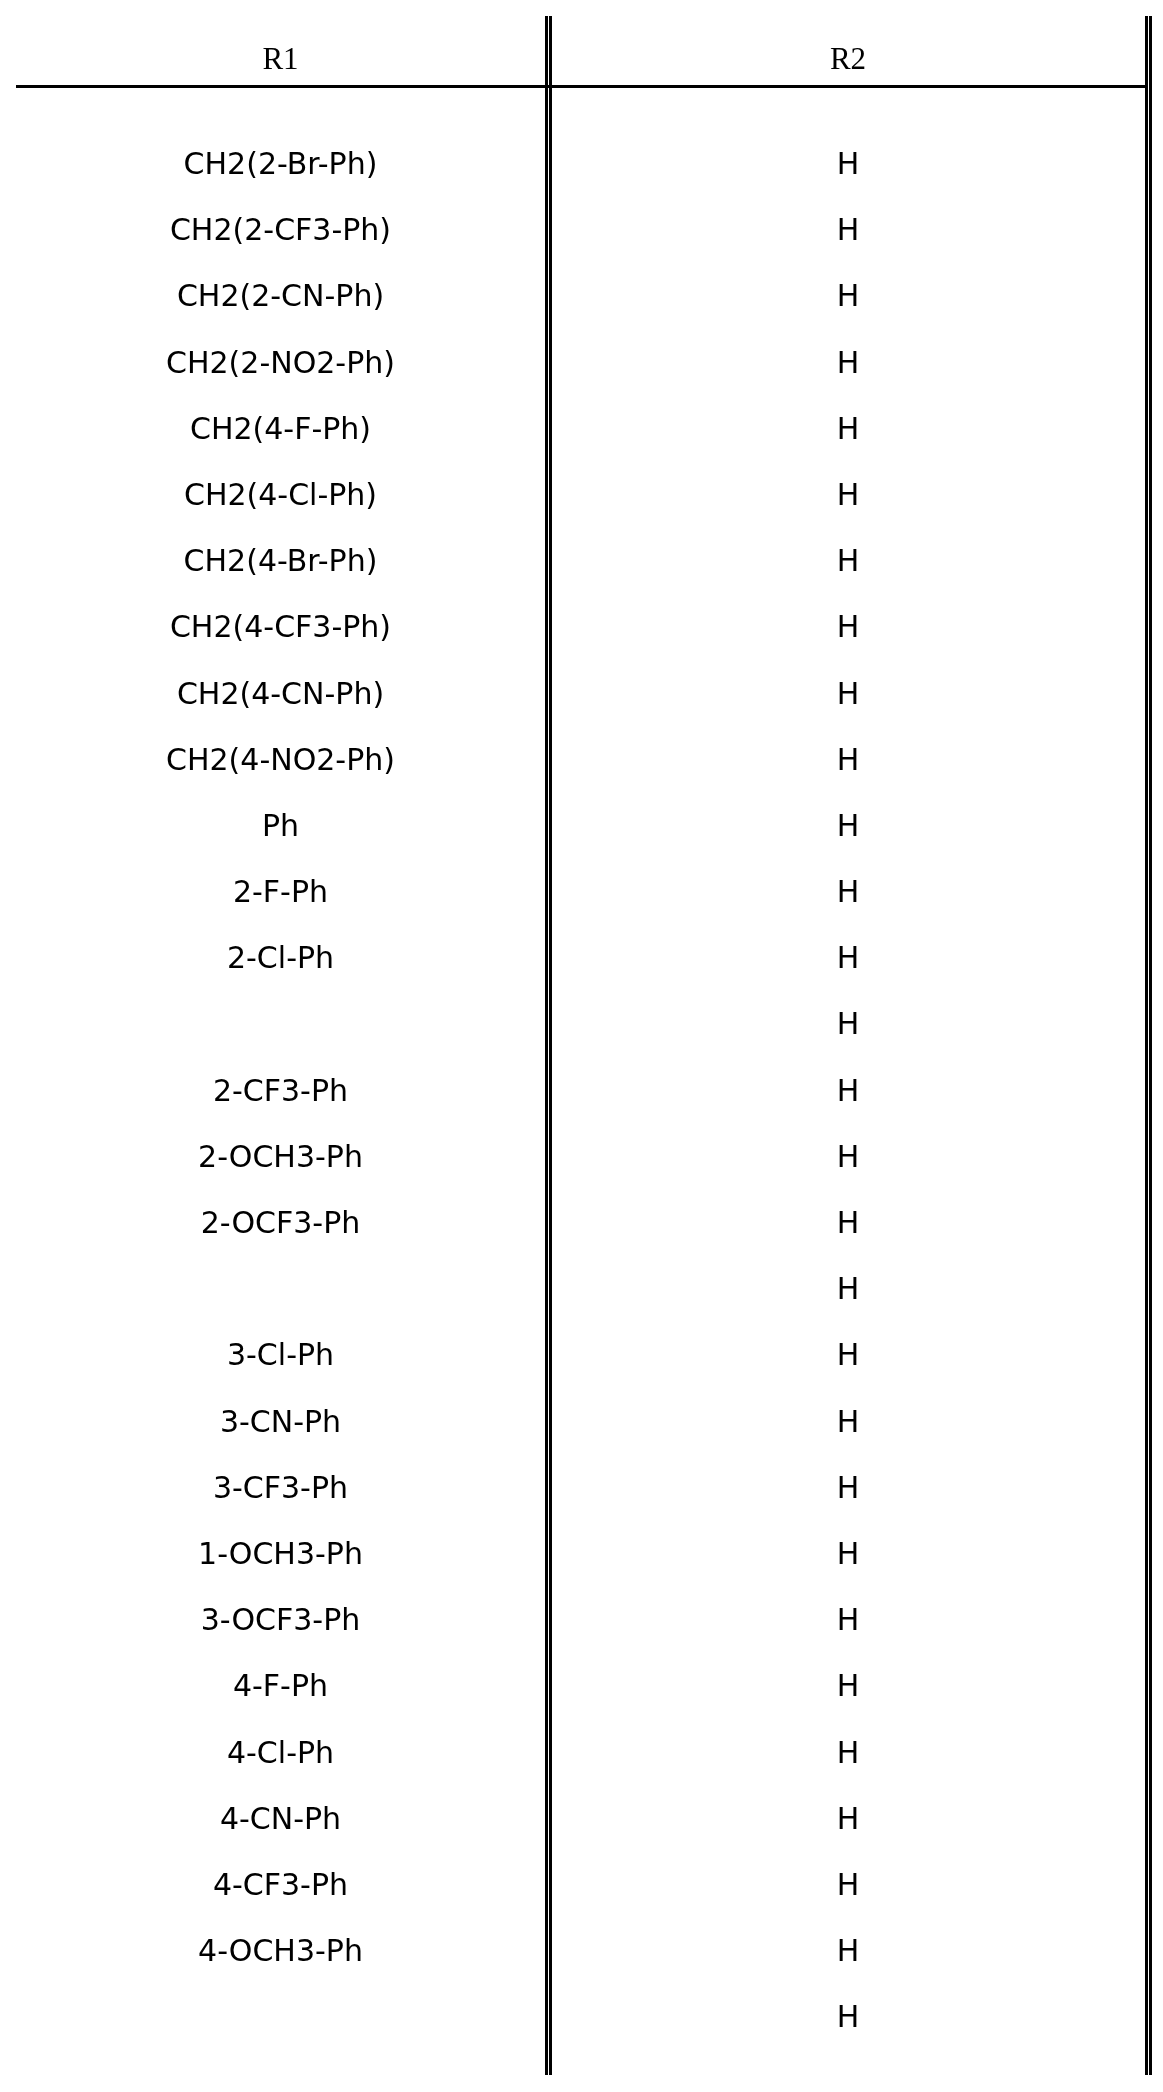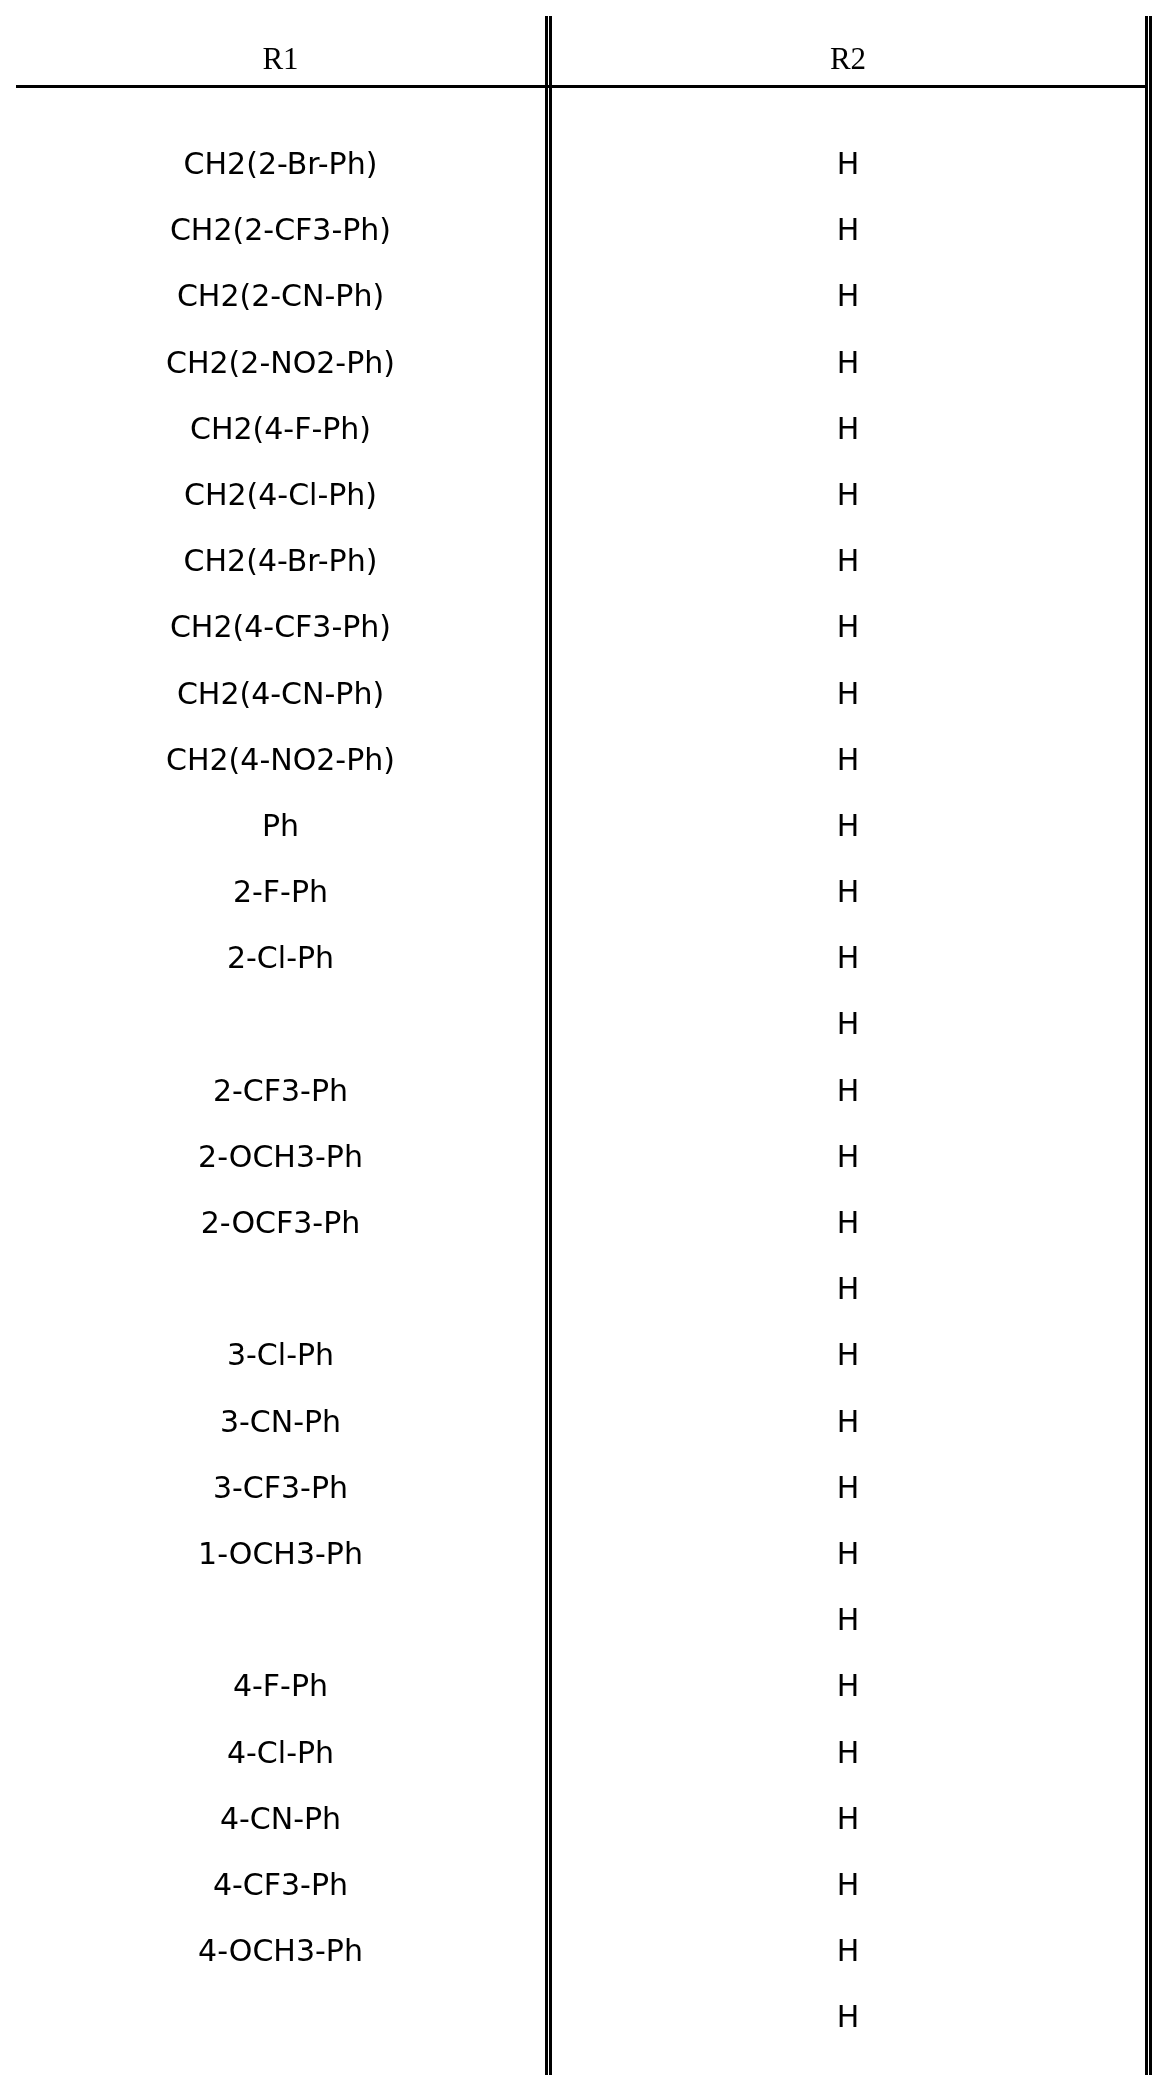--- a/index.html
+++ b/index.html
@@ -177,20 +177,21 @@
       </div>
       <div class="row">
         <div class="cell c1">3-CF3-Ph</div>
         <div class="cell c2">H</div>
       </div>
       <div class="row">
         <div class="cell c1">1-OCH3-Ph</div>
         <div class="cell c2">H</div>
       </div>
       <div class="row">
+        <div class="cell c1">3-OCF3-Ph</div>
         <div class="cell c2">H</div>
       </div>
       <div class="row">
         <div class="cell c1">4-F-Ph</div>
         <div class="cell c2">H</div>
       </div>
       <div class="row">
         <div class="cell c1">4-Cl-Ph</div>
         <div class="cell c2">H</div>
       </div>

